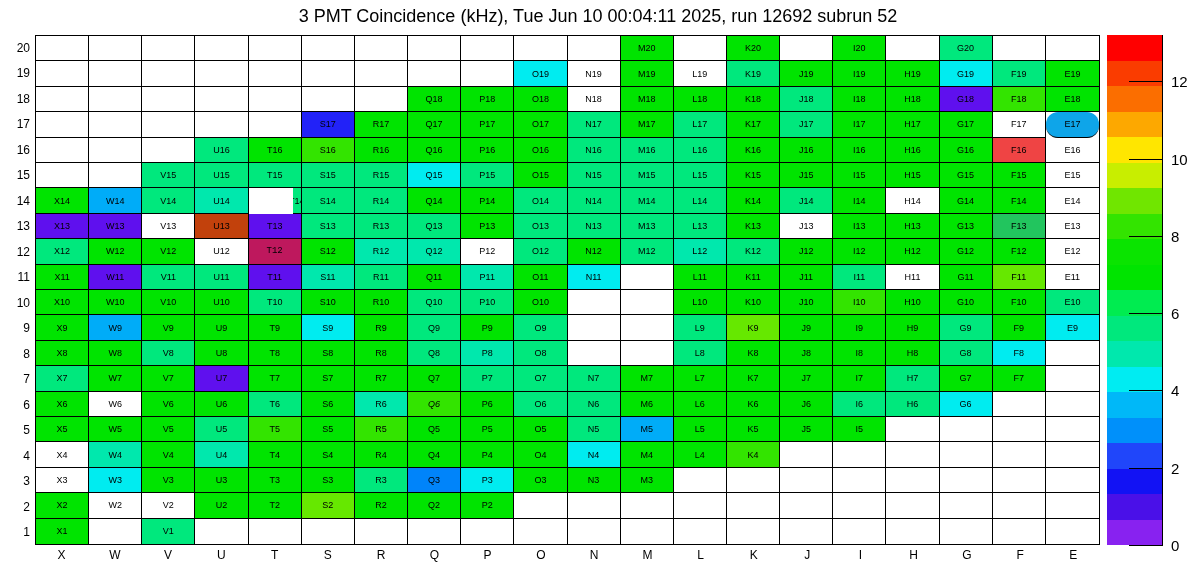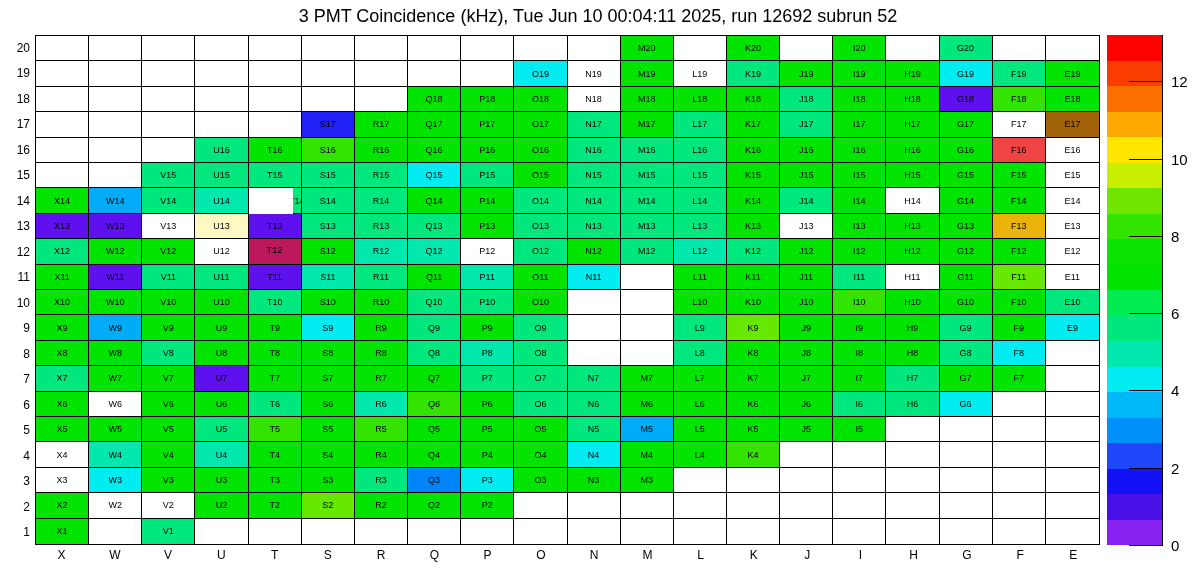--- a/index.html
+++ b/index.html
@@ -120,21 +120,21 @@
     <div class="cell" style="background: rgb(0, 228, 0);">O17</div>
     <div class="cell" style="background: rgb(0, 232, 125);">N17</div>
     <div class="cell" style="background: rgb(0, 228, 0);">M17</div>
     <div class="cell" style="background: rgb(0, 232, 125);">L17</div>
     <div class="cell" style="background: rgb(0, 228, 0);">K17</div>
     <div class="cell" style="background: rgb(0, 232, 125);">J17</div>
     <div class="cell" style="background: rgb(0, 228, 0);">I17</div>
     <div class="cell" style="background: rgb(0, 228, 0);">H17</div>
     <div class="cell" style="background: rgb(0, 228, 0);">G17</div>
     <div class="cell" style="background: rgb(255, 255, 255);">F17</div>
-    <div class="cell" style="background: #a16207;">E17</div>
+    <div class="cell" style="background: #0ea5e9; border-radius: 12px;">E17</div>
     <div class="cell" style="background: rgb(255, 255, 255);"></div>
     <div class="cell" style="background: rgb(255, 255, 255);"></div>
     <div class="cell" style="background: rgb(255, 255, 255);"></div>
     <div class="cell" style="background: rgb(0, 232, 125);">U16</div>
     <div class="cell" style="background: rgb(0, 228, 0);">T16</div>
     <div class="cell" style="background: rgb(51, 228, 0);">S16</div>
     <div class="cell" style="background: rgb(0, 228, 0);">R16</div>
     <div class="cell" style="background: rgb(0, 228, 0);">Q16</div>
     <div class="cell" style="background: rgb(0, 228, 0);">P16</div>
     <div class="cell" style="background: rgb(0, 228, 0);">O16</div>
@@ -184,36 +184,36 @@
     <div class="cell" style="background: rgb(0, 228, 0);">K14</div>
     <div class="cell" style="background: rgb(0, 232, 125);">J14</div>
     <div class="cell" style="background: rgb(0, 228, 0);">I14</div>
     <div class="cell" style="background: rgb(255, 255, 255);">H14</div>
     <div class="cell" style="background: rgb(0, 228, 0);">G14</div>
     <div class="cell" style="background: rgb(0, 228, 0);">F14</div>
     <div class="cell" style="background: rgb(255, 255, 255);">E14</div>
     <div class="cell" style="background: rgb(95, 16, 238);">X13</div>
     <div class="cell" style="background: rgb(95, 16, 238);">W13</div>
     <div class="cell" style="background: rgb(255, 255, 255);">V13</div>
-    <div class="cell" style="background: #fef9c3;">U13</div>
+    <div class="cell" style="background: #c2410c;">U13</div>
     <div class="cell" style="background: rgb(95, 16, 238);">T13</div>
     <div class="cell" style="background: rgb(0, 232, 125);">S13</div>
     <div class="cell" style="background: rgb(0, 232, 125);">R13</div>
     <div class="cell" style="background: rgb(0, 232, 125);">Q13</div>
     <div class="cell" style="background: rgb(0, 228, 0);">P13</div>
     <div class="cell" style="background: rgb(0, 232, 125);">O13</div>
     <div class="cell" style="background: rgb(0, 232, 125);">N13</div>
     <div class="cell" style="background: rgb(0, 232, 125);">M13</div>
     <div class="cell" style="background: rgb(0, 232, 125);">L13</div>
     <div class="cell" style="background: rgb(0, 228, 0);">K13</div>
     <div class="cell" style="background: rgb(255, 255, 255);">J13</div>
     <div class="cell" style="background: rgb(0, 228, 0);">I13</div>
     <div class="cell" style="background: rgb(0, 228, 0);">H13</div>
     <div class="cell" style="background: rgb(0, 228, 0);">G13</div>
-    <div class="cell" style="background: #eab308;">F13</div>
+    <div class="cell" style="background: #22c55e;">F13</div>
     <div class="cell" style="background: rgb(255, 255, 255);">E13</div>
     <div class="cell" style="background: rgb(0, 232, 125);">X12</div>
     <div class="cell" style="background: rgb(0, 228, 0);">W12</div>
     <div class="cell" style="background: rgb(0, 228, 0);">V12</div>
     <div class="cell" style="background: rgb(255, 255, 255);">U12</div>
     <div class="cell" style="background: #be185d; font-family: Liberation Mono, monospace;">T12</div>
     <div class="cell" style="background: rgb(0, 228, 0);">S12</div>
     <div class="cell" style="background: rgb(0, 232, 173);">R12</div>
     <div class="cell" style="background: rgb(0, 232, 173);">Q12</div>
     <div class="cell" style="background: rgb(255, 255, 255);">P12</div>

